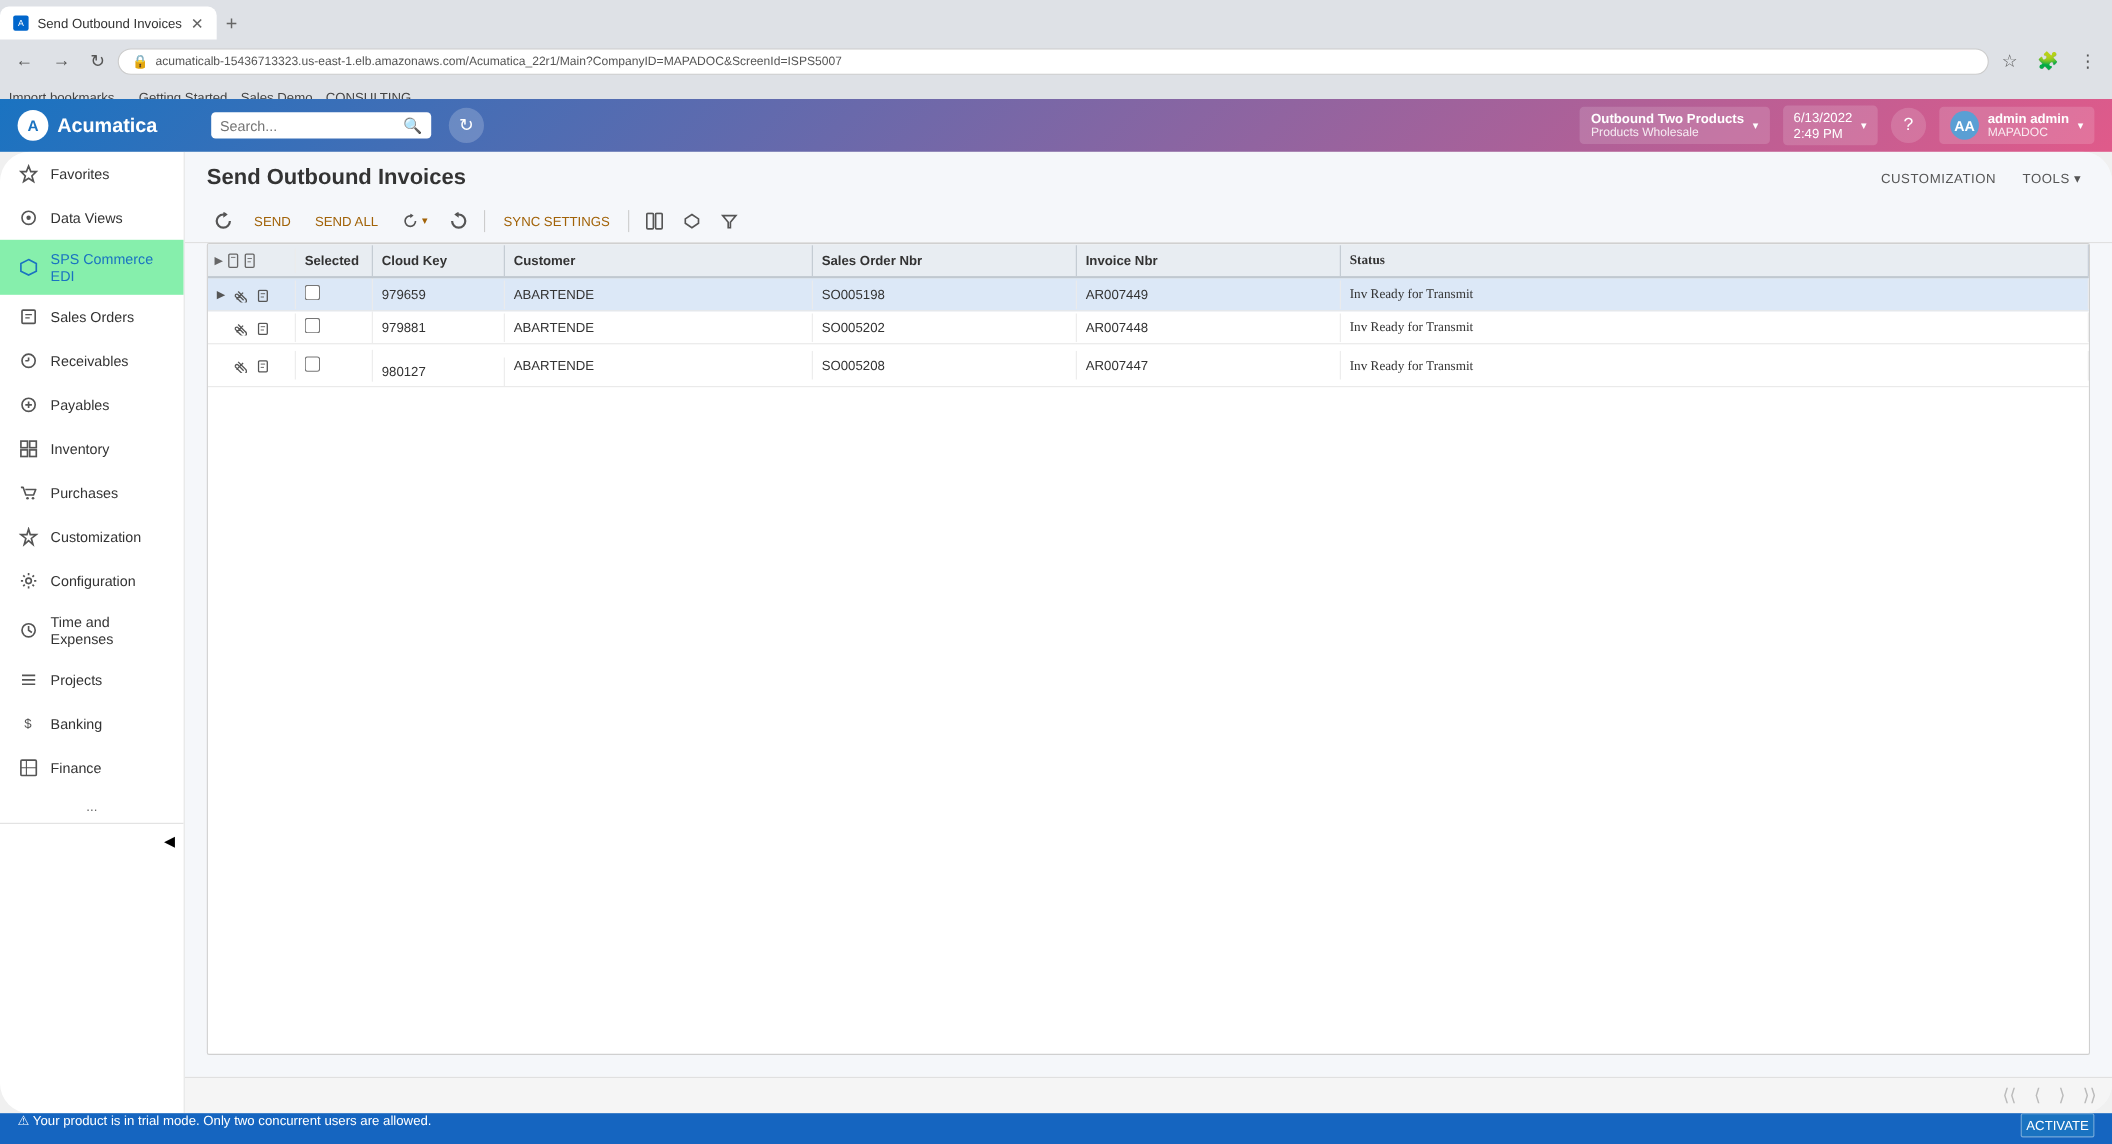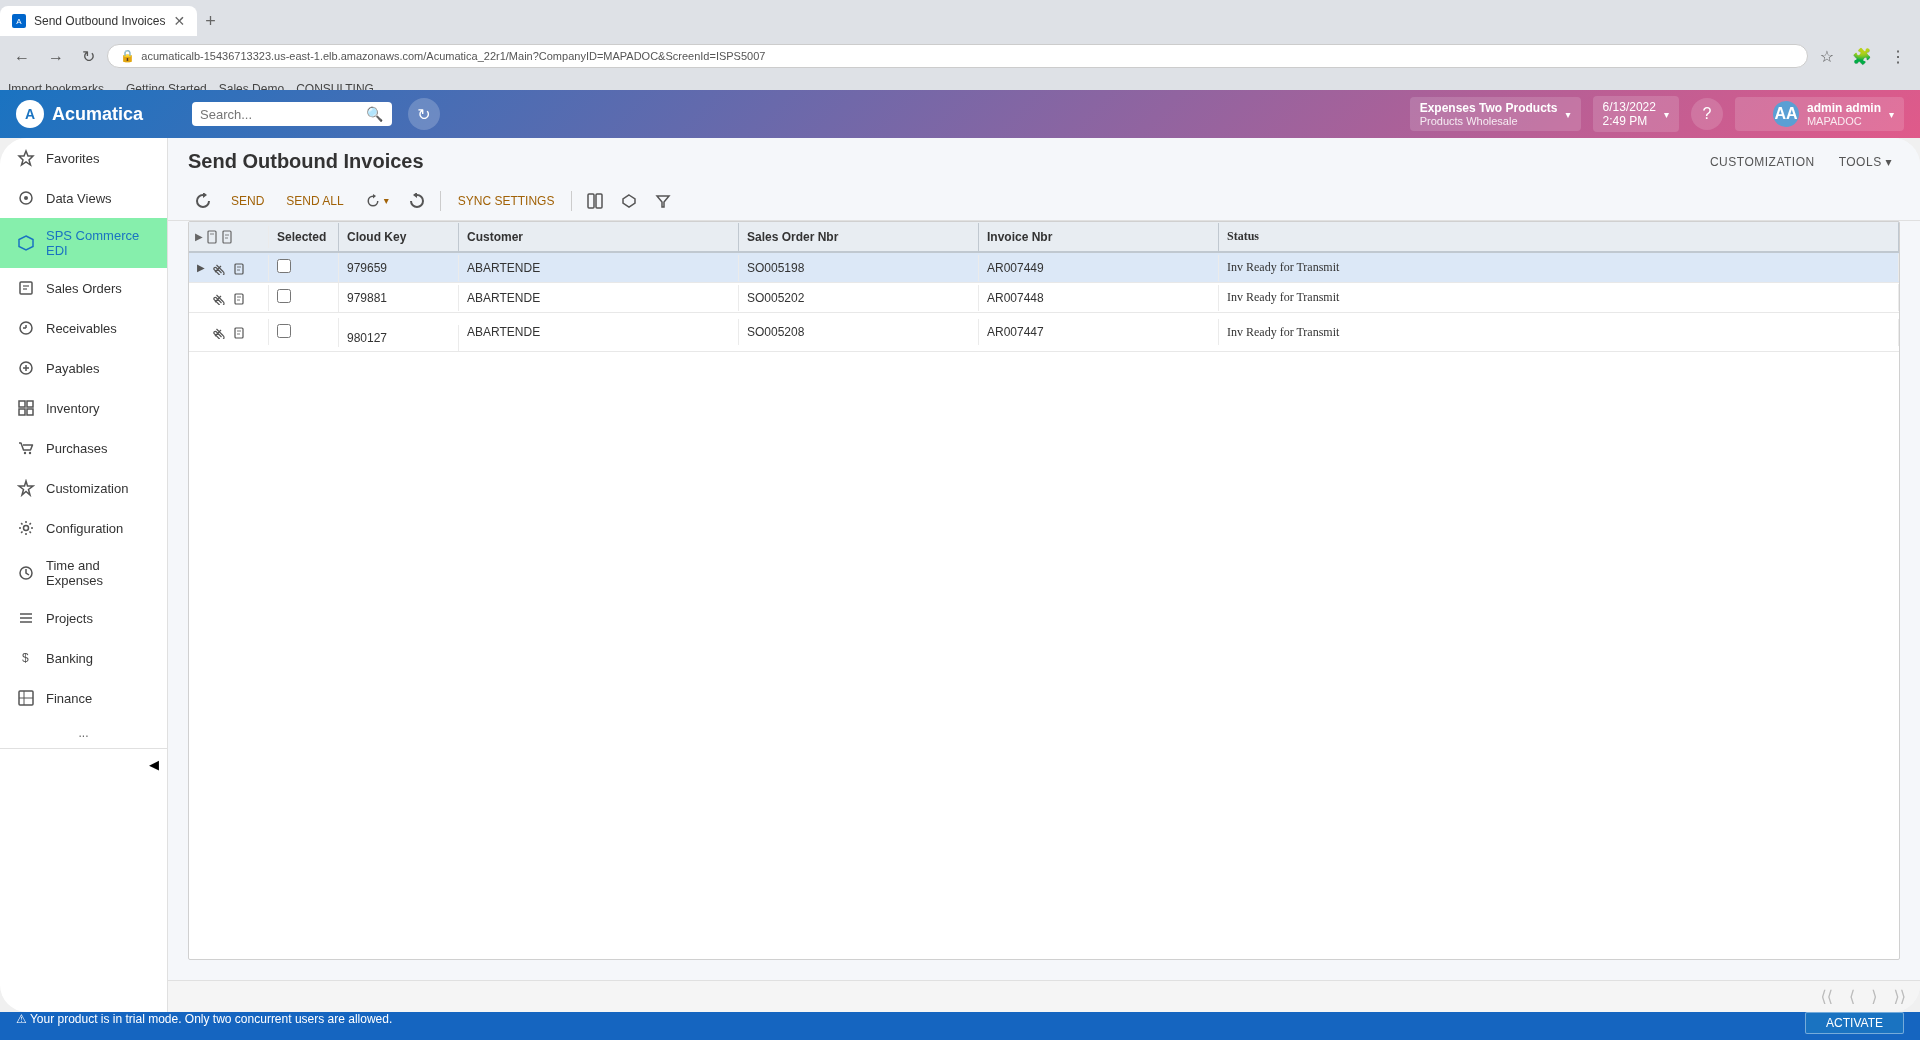--- a/index.html
+++ b/index.html
@@ -30,21 +30,21 @@
     .search-input { border: none; outline: none; font-size: 13px; color: #333; width: 100%; background: transparent; }
     .search-btn { background: none; border: none; cursor: pointer; color: #555; font-size: 14px; }
     .refresh-btn { background: rgba(255,255,255,0.2); border: none; border-radius: 50%; width: 32px; height: 32px; color: white; cursor: pointer; font-size: 16px; display: flex; align-items: center; justify-content: center; }
     .header-right { margin-left: auto; display: flex; align-items: center; gap: 12px; }
     .company-selector { background: rgba(255,255,255,0.15); border-radius: 4px; padding: 4px 10px; color: white; display: flex; align-items: center; gap: 8px; cursor: pointer; }
     .company-name { font-size: 12px; font-weight: bold; }
     .company-sub { font-size: 11px; opacity: 0.85; }
     .date-selector { background: rgba(255,255,255,0.15); border-radius: 4px; padding: 4px 10px; color: white; display: flex; align-items: center; gap: 8px; cursor: pointer; font-size: 12px; }
     .help-btn { background: rgba(255,255,255,0.15); border: none; border-radius: 50%; width: 32px; height: 32px; color: white; cursor: pointer; font-size: 16px; display: flex; align-items: center; justify-content: center; }
     .user-area { background: rgba(255,255,255,0.15); border-radius: 4px; padding: 4px 10px; color: white; display: flex; align-items: center; gap: 8px; cursor: pointer; }
-    .user-avatar { background: #5a9fd4; border-radius: 50%; width: 26px; height: 26px; display: flex; align-items: center; justify-content: center; font-size: 16px; font-weight: bold; margin-left: 28px; }
+    .user-avatar { background: #5a9fd4; border-radius: 50%; width: 26px; height: 26px; display: flex; align-items: center; justify-content: center; font-size: 13px; font-weight: bold; }
     .user-name { font-size: 12px; font-weight: bold; }
     .user-company { font-size: 11px; opacity: 0.85; }
     .chevron { font-size: 10px; }
 
     
     .main-layout { display: flex; flex: 1; overflow: hidden; border-radius: 27px; }
 
     
     .sidebar { width: 168px; background: white; border-right: 1px solid #e0e0e0; overflow-y: auto; flex-shrink: 0; }
     .sidebar-item { display: flex; align-items: center; gap: 10px; padding: 10px 16px; cursor: pointer; color: #333; font-size: 13px; border-bottom: none; }
@@ -82,21 +82,21 @@
     .grid-row { display: flex; align-items: center; border-bottom: 1px solid #e8e8e8; }
     .grid-row.selected-row { background: #dce8f7; }
     .grid-cell { padding: 6px 8px; font-size: 12px; color: #333; border-right: 1px solid #ebebeb; white-space: nowrap; overflow: hidden; }
     .row-controls { width: 80px; flex-shrink: 0; display: flex; align-items: center; gap: 2px; padding: 4px 6px; border-right: 1px solid #ebebeb; }
     .row-checkbox { width: 14px; height: 14px; cursor: pointer; }
     .row-expand { background: none; border: none; cursor: pointer; color: #555; font-size: 10px; padding: 2px; }
     .row-icon-btn { background: none; border: none; cursor: pointer; color: #555; font-size: 12px; padding: 2px 3px; }
 
     
     .status-bar { background: #1565c0; color: white; height: 28px; display: flex; align-items: flex-start; padding: 0 16px; font-size: 12px; justify-content: space-between; }
-    .activate-btn { background: #1a73c1; border: 1px solid rgba(255,255,255,0.4); color: white; padding: 3px 20px; cursor: pointer; font-size: 12px; border-radius: 2px; }
+    .activate-btn { background: #1a73c1; border: 1px solid rgba(255,255,255,0.4); color: white; padding: 3px 4px; cursor: pointer; font-size: 12px; border-radius: 2px; }
 
     
     .pagination { display: flex; align-items: center; justify-content: flex-end; padding: 4px 8px; border-top: 1px solid #e0e0e0; background: #f5f5f5; gap: 4px; }
     .page-btn { background: none; border: none; cursor: pointer; color: #555; font-size: 16px; padding: 2px 6px; }
     .page-btn:disabled { color: #bbb; cursor: default; }
 
     
     svg { vertical-align: middle; }
 
     
@@ -148,21 +148,21 @@
     <div class="search-area">
       <div class="search-box">
         <input class="search-input" type="text" placeholder="Search..." style="">
         <button class="search-btn">🔍</button>
       </div>
     </div>
     <button class="refresh-btn">↻</button>
     <div class="header-right">
       <div class="company-selector">
         <div>
-          <div class="company-name">Expenses Two Products</div>
+          <div class="company-name">Outbound Two Products</div>
           <div class="company-sub">Products Wholesale</div>
         </div>
         <span class="chevron">▾</span>
       </div>
       <div class="date-selector">
         <div>
           <div>6/13/2022</div>
           <div>2:49 PM</div>
         </div>
         <span class="chevron">▾</span>

